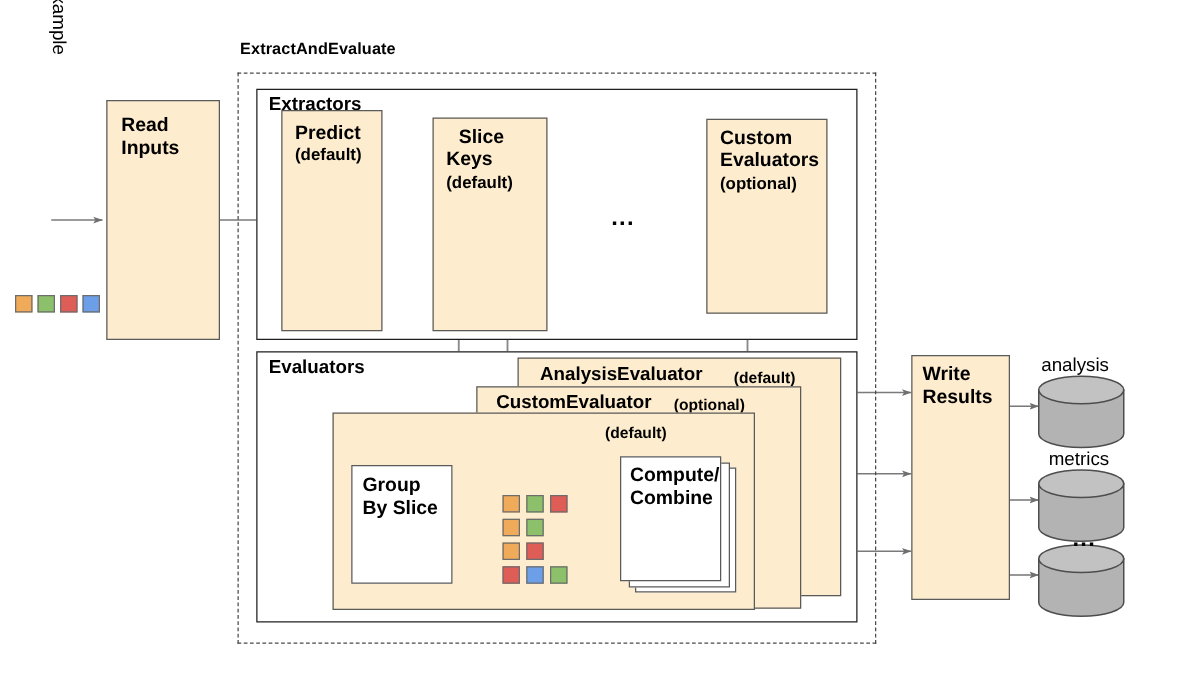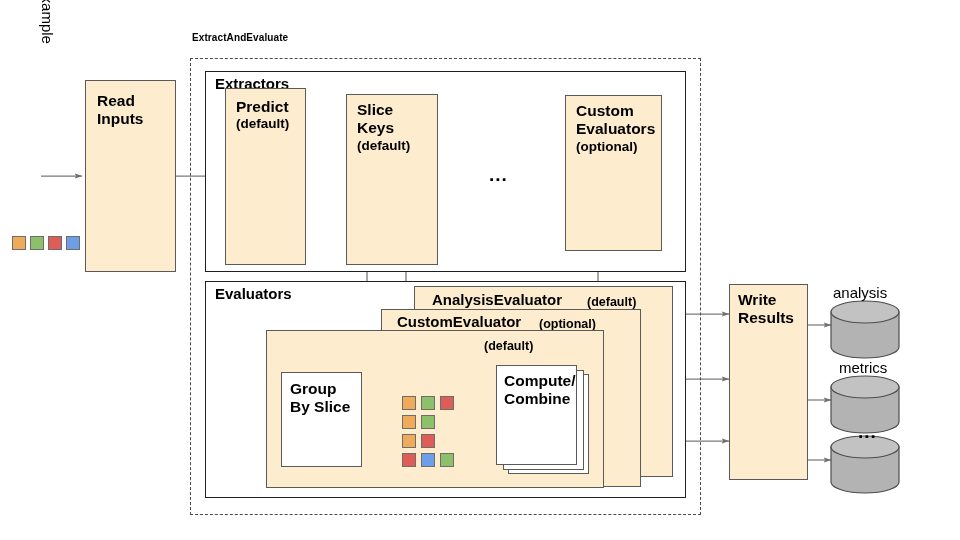--- a/index.html
+++ b/index.html
@@ -18,21 +18,21 @@
   .whitebox{
     background:#ffffff;border:1.4px solid #1f1f1f;
   }
   .dashbox{
     background:transparent;border:1.6px dashed #4a4a4a;
   }
   .grpbox{background:#ffffff;border:1.3px solid #5a5a5a;text-align:center;}
 
   .lbl{position:absolute;color:#000;line-height:1.12;}
 
-  .title-out{font-size:10px;font-weight:bold;letter-spacing:.1px;}
+  .title-out{font-size:13px;font-weight:bold;letter-spacing:.1px;}
   .sect-title{font-size:15px;font-weight:bold;}
   .box-title{font-size:15.5px;font-weight:bold;}
   .box-sub{font-size:13.5px;font-weight:bold;}
   .card-title{font-size:15px;font-weight:bold;white-space:nowrap;}
   .card-sub{font-size:12.5px;font-weight:bold;}
   .plain{font-size:15px;font-weight:normal;}
   .dots{font-size:19px;font-weight:bold;letter-spacing:1px;}
 
   
   .vert{
@@ -170,21 +170,21 @@
   <div class="abs whitebox" style="left:205px;top:71px;width:481px;height:201px;">
     <div class="lbl sect-title" style="left:9px;top:4px;">Extractors</div>
   </div>
 
   <div class="abs tanbox" style="left:225px;top:88px;width:81px;height:177px;">
     <div class="lbl box-title" style="left:10px;top:9px;">Predict</div>
     <div class="lbl box-sub" style="left:10px;top:27px;">(default)</div>
   </div>
 
   <div class="abs tanbox" style="left:346px;top:94px;width:92px;height:171px;">
-    <div class="lbl box-title" style="left:10px;top:6px;">Slice</div>
+    <div class="lbl box-title" style="left:20px;top:6px;">Slice</div>
     <div class="lbl box-title" style="left:10px;top:24px;">Keys</div>
     <div class="lbl box-sub" style="left:10px;top:43px;">(default)</div>
   </div>
 
   <div class="lbl dots" style="left:489px;top:164px;">...</div>
 
   <div class="abs tanbox" style="left:565px;top:95px;width:97px;height:156px;">
     <div class="lbl box-title" style="left:10px;top:6px;">Custom</div>
     <div class="lbl box-title" style="left:10px;top:24px;">Evaluators</div>
     <div class="lbl box-sub" style="left:10px;top:43px;">(optional)</div>

